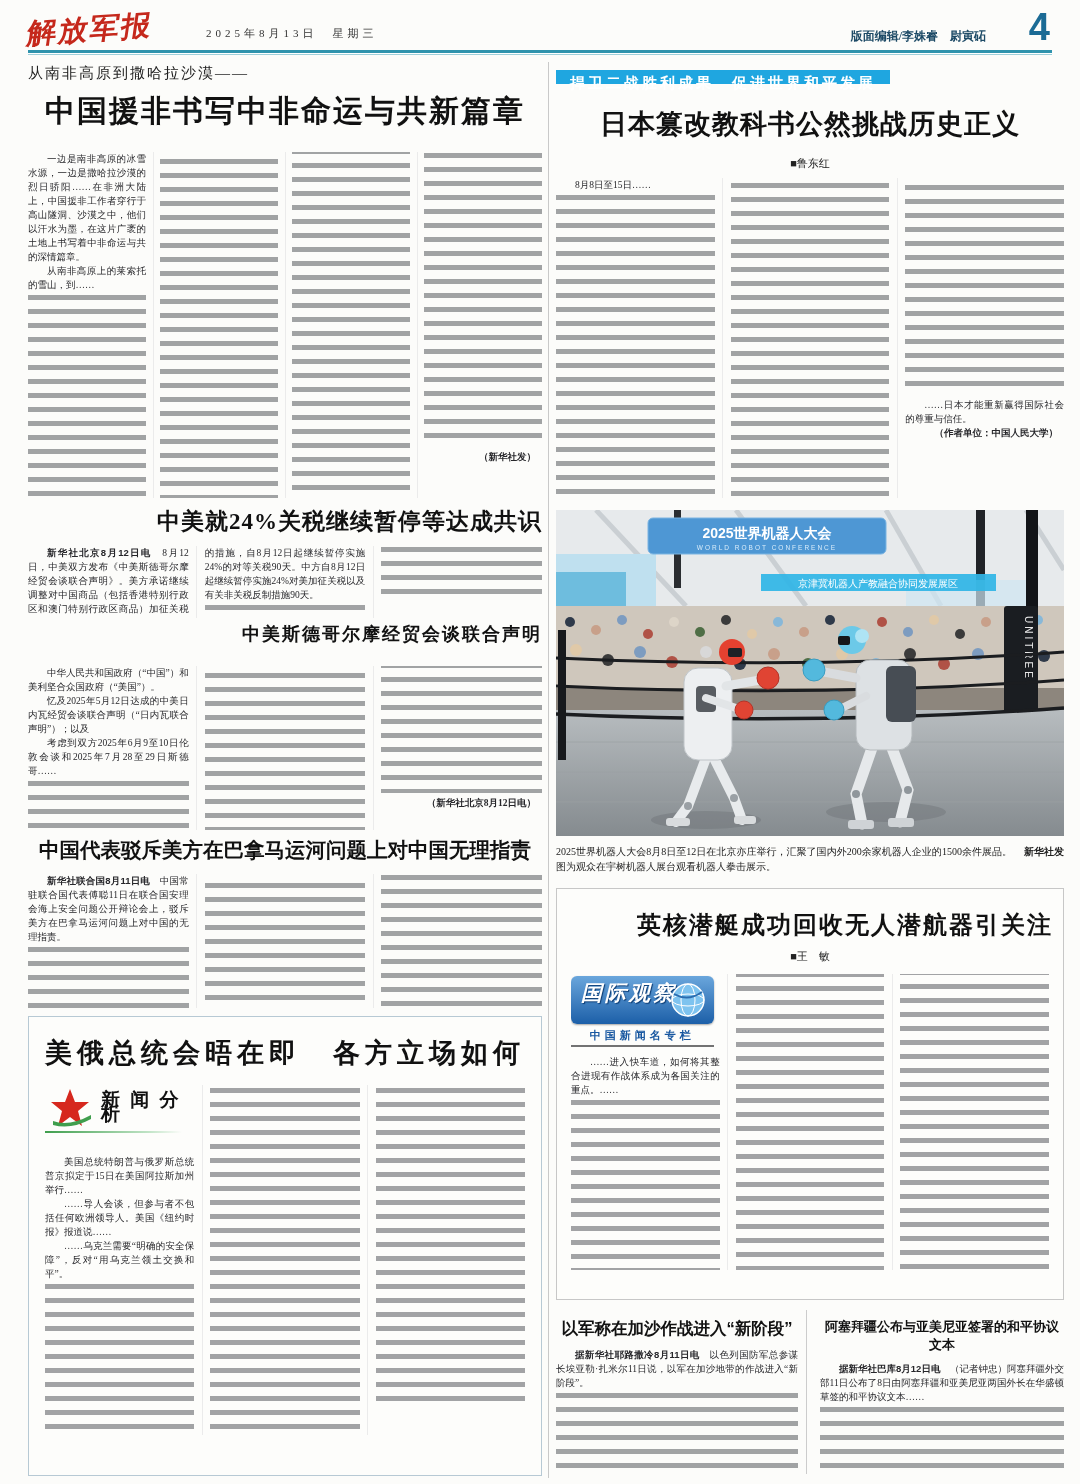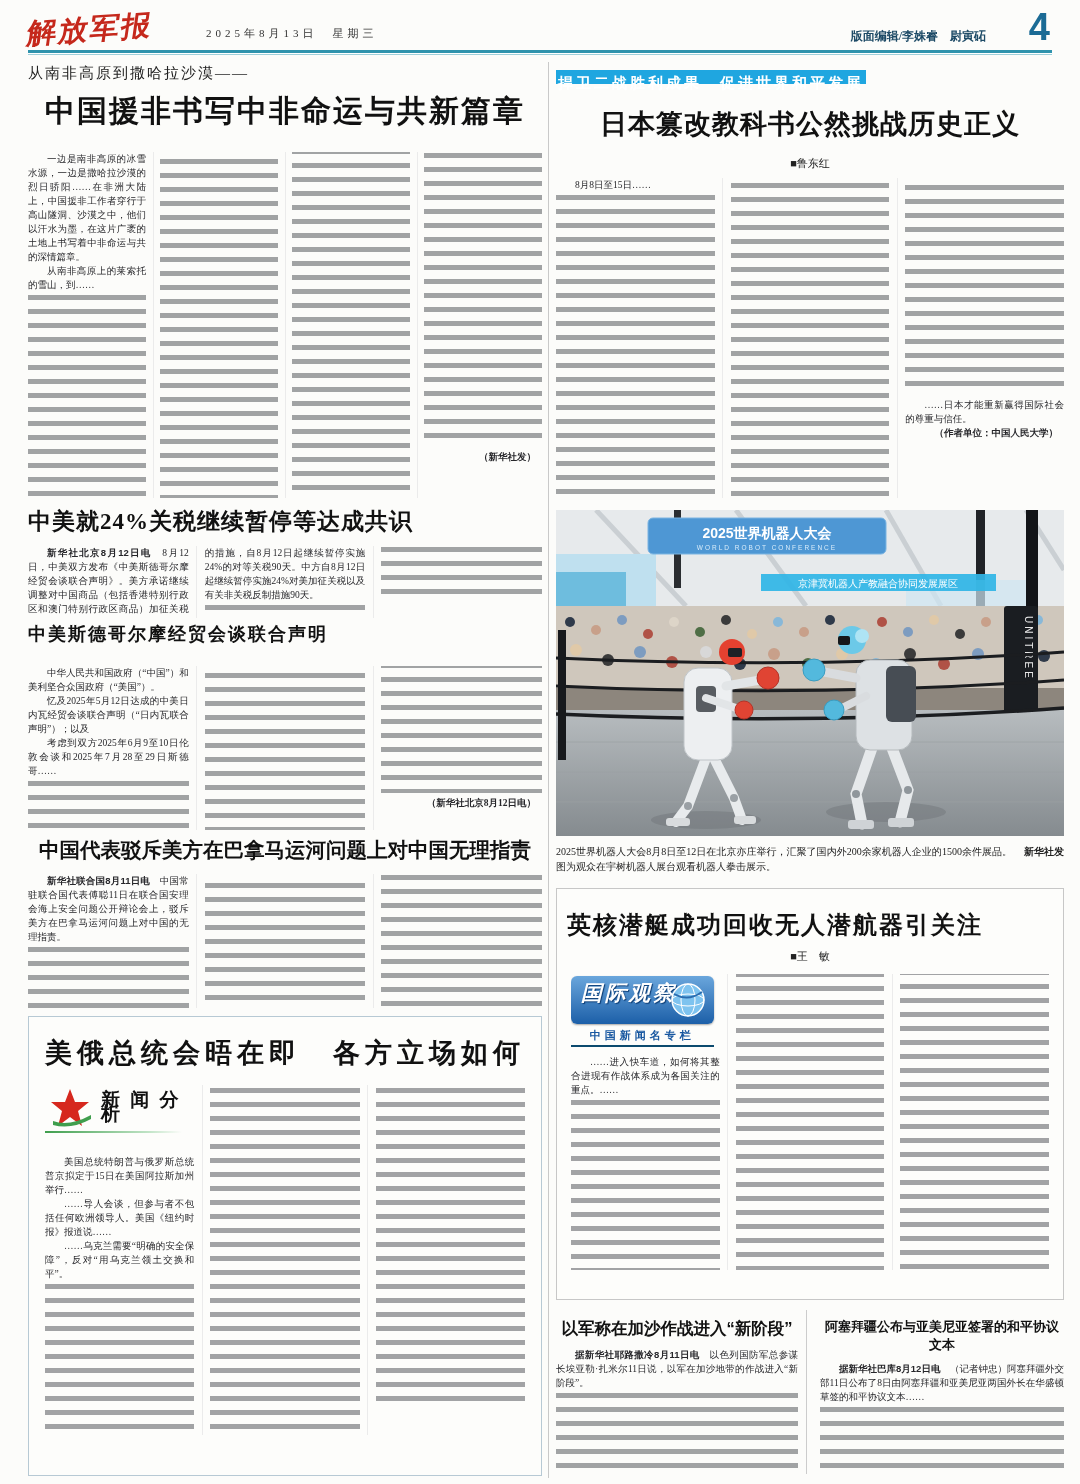--- a/index.html
+++ b/index.html
@@ -16,56 +16,56 @@
   .editors{position:absolute;right:66px;top:22px;font-size:12px;color:#1d4a66;font-weight:bold;}
   .pageno{position:absolute;right:2px;top:0px;font-size:38px;font-weight:bold;color:#1b6b95;
           font-family:"Liberation Sans","DejaVu Sans",sans-serif;}
   .hrule{position:absolute;left:28px;right:28px;top:50px;height:5px;
          background:linear-gradient(#2f93ad 0 3px,#fff 3px 4px,#9fd0da 4px 5px);}
   .vdiv{position:absolute;left:548px;top:62px;height:1416px;width:1px;background:#c9c9c9;}
 
   
   .kicker{font-size:15px;letter-spacing:2px;color:#222;}
   .hl-sans{font-family:"Liberation Sans","DejaVu Sans",sans-serif;font-weight:900;text-align:center;color:#111;}
-  .hl-serif{font-weight:bold;text-align:left;color:#111;}
+  .hl-serif{font-weight:bold;text-align:right;color:#111;}
   .btxt{font-size:9.5px;line-height:14px;text-align:justify;color:#26262a;}
   .btxt p{margin:0;text-indent:2em;}
   .btxt p.sign{text-align:right;font-weight:bold;text-indent:0;padding-right:6px;}
   .btxt b{font-family:"Liberation Sans","DejaVu Sans",sans-serif;font-weight:bold;}
   .cols3{column-count:3;column-gap:16px;column-rule:1px solid #ebebeb;column-fill:auto;overflow:hidden;}
   .cols4{column-count:4;column-gap:14px;column-rule:1px solid #ebebeb;column-fill:auto;overflow:hidden;}
   .tfill{width:100%;margin:3px 0;opacity:.5;
          background-image:linear-gradient(#46494e 0 5.5px,transparent 5.5px);background-size:100% 14px;}
   .abs{position:absolute;}
 
   
   .jp-banner{position:absolute;left:556px;top:70px;height:14px;line-height:26px;background:#1fa6e0;color:#fff;
              font-family:"Liberation Sans","DejaVu Sans",sans-serif;font-weight:bold;font-size:15px;
-             letter-spacing:3px;padding:0 2px;}
+             letter-spacing:3px;padding:0 14px;}
   .byline{text-align:center;font-size:11px;color:#222;}
 
   .box{position:absolute;background:#fdfdfb;}
   .summit-box{left:28px;top:1016px;width:512px;height:458px;border:1px solid #b7c9d4;}
   .sub-box{left:556px;top:888px;width:506px;height:410px;border:1px solid #c7c7c7;}
 
   .badge-analysis{width:92%;height:64px;margin-bottom:6px;position:relative;}
   .ba-ico{position:absolute;left:2px;top:2px;width:46px;height:42px;}
   .ba-txt{position:absolute;left:56px;top:8px;font-family:"Liberation Sans","DejaVu Sans",sans-serif;
           font-weight:900;font-size:19px;letter-spacing:4px;color:#111;}
   .ba-line{position:absolute;left:0;top:46px;width:100%;height:2px;
            background:linear-gradient(90deg,#3f9e4d,#bfe3c5 75%,transparent);}
 
   .badge-observe{width:96%;margin:2px 0 8px 0;}
   .bo-box{position:relative;background:linear-gradient(180deg,#6aa6dc,#1c5fa8);border-radius:6px;
           height:48px;box-shadow:0 1px 2px rgba(0,0,0,.35);}
   .bo-title{position:absolute;left:10px;top:10px;color:#fff;font-family:"Liberation Sans","DejaVu Sans",sans-serif;
             font-weight:900;font-style:italic;font-size:21px;letter-spacing:3px;text-shadow:1px 1px 1px #0c3c74;}
   .bo-globe{position:absolute;right:6px;top:4px;width:40px;height:40px;}
   .bo-sub{margin-top:4px;color:#1857a0;font-family:"Liberation Sans","DejaVu Sans",sans-serif;font-weight:bold;
-          font-size:11px;letter-spacing:4px;text-align:center;border-bottom:2px solid #0c4a6e;padding-bottom:3px;}
+          font-size:11px;letter-spacing:4px;text-align:center;border-bottom:2px solid #737373;padding-bottom:3px;}
 
   
   .photo{position:absolute;left:556px;top:510px;width:508px;height:326px;background:#f9a8d4;overflow:hidden;}
   .caption{position:absolute;left:556px;top:844px;width:508px;font-size:10px;line-height:15px;
            text-align:justify;margin:0;color:#222;}
   .caption .credit{float:right;font-weight:bold;margin-left:12px;}
 
   
   .mini{position:absolute;top:1306px;}
   .mini .mh{font-family:"Liberation Sans","DejaVu Sans",sans-serif;font-weight:bold;text-align:center;

